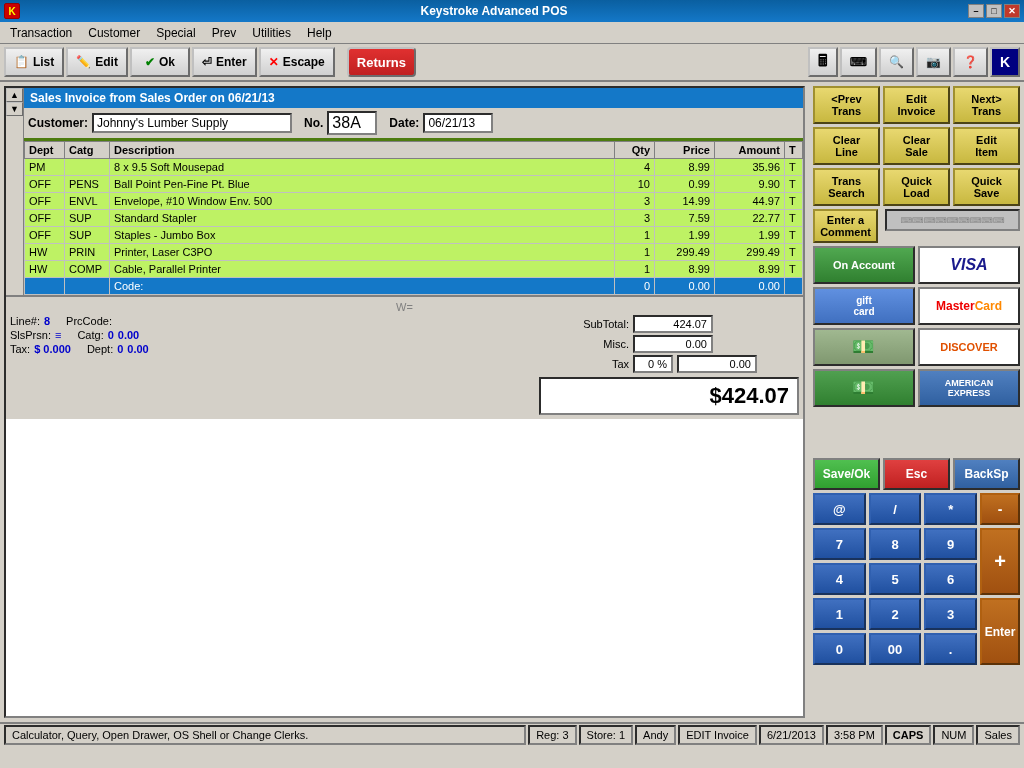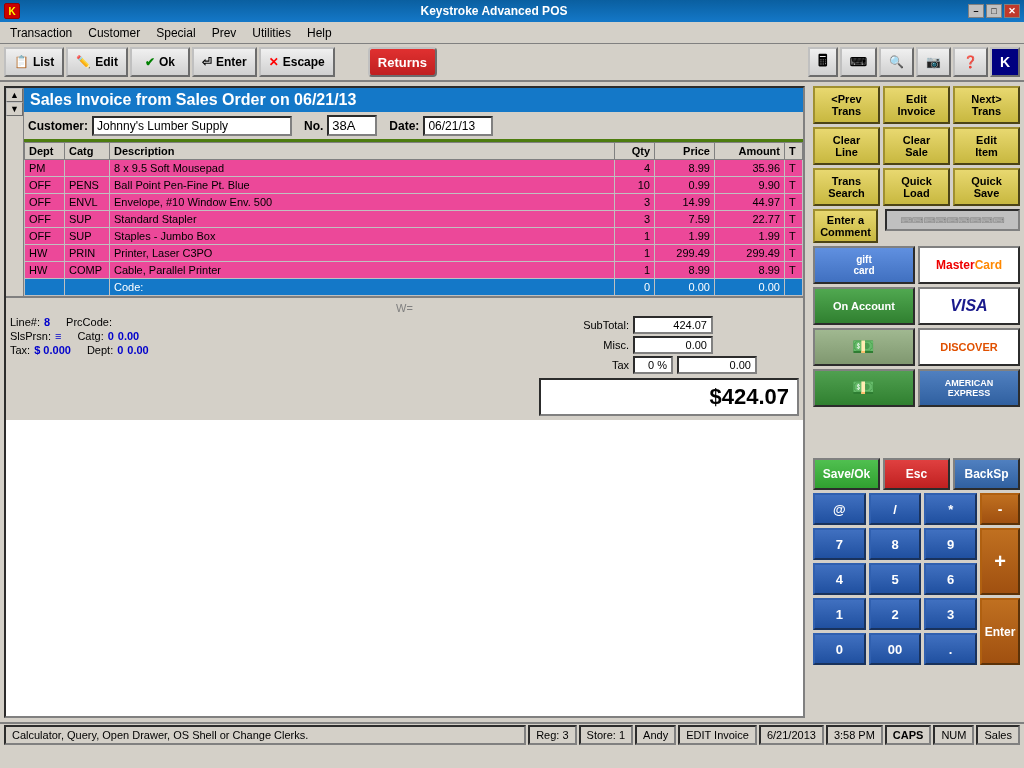--- a/index.html
+++ b/index.html
@@ -56,21 +56,20 @@
       gap: 4px;
       font-size: 12px;
       font-weight: bold;
       padding: 0 8px;
     }
     .toolbar-btn.returns-btn {
       background: linear-gradient(to bottom, #e03030, #c02020);
       color: white;
       border-radius: 4px;
       font-size: 13px;
-      margin-left: 21px;
     }
     .toolbar-separator { width: 8px; }
 
     
     #main { display: flex; height: calc(768px - 22px - 22px - 38px - 24px - 22px); }
 
     
     #invoice-panel {
       flex: 1;
       background: #d4d0c8;
@@ -81,21 +80,21 @@
       border: 2px inset #808080;
       background: white;
       height: 100%;
     }
 
     .invoice-header {
       background: #1478c8;
       color: white;
       padding: 3px 6px;
       font-weight: bold;
-      font-size: 16px;
+      font-size: 12px;
       display: flex;
       align-items: center;
       text-align: center;
     }
 
     .scroll-arrows {
       display: flex;
       flex-direction: column;
       width: 18px;
       background: #d4d0c8;
@@ -126,21 +125,21 @@
       background: white;
       padding: 1px 3px;
       font-size: 12px;
       width: 200px;
     }
     .no-label { font-weight: bold; margin-left: 8px; }
     .no-input {
       border: 2px inset #808080;
       background: white;
       padding: 1px 3px;
-      font-size: 13px;
+      font-size: 16px;
       width: 50px;
     }
     .date-label { font-weight: bold; margin-left: 8px; }
     .date-input {
       border: 2px inset #808080;
       background: white;
       padding: 1px 3px;
       font-size: 12px;
       width: 70px;
     }
@@ -151,21 +150,21 @@
       background: #d4d0c8;
       border: 1px solid #808080;
       padding: 2px 4px;
       text-align: left;
       font-weight: bold;
     }
     .invoice-table th.right { text-align: right; }
     .invoice-table td {
       border: 1px solid #c0c0c0;
       padding: 2px 4px;
-      background: #ec4899;
+      background: #bef264;
     }
     .invoice-table td.right { text-align: right; }
     .invoice-table tr.active-row td { background: #1478c8; color: white; }
     .code-input {
       background: #1478c8;
       color: white;
       border: none;
       font-size: 11px;
       width: 60px;
       outline: none;
@@ -664,35 +663,35 @@
       <div class="comment-btn" style="white-space:pre-wrap; text-align:center; flex:0 0 65px;">
         <span>Enter a
 Comment</span>
       </div>
       <div class="keyboard-display" style="flex:1; display:flex; align-items:center; justify-content:center; background:#c0c0c0; border: 2px inset #808080;">
         <span style="font-size:8px; color:#808080;">⌨⌨⌨⌨⌨⌨⌨⌨⌨</span>
       </div>
     </div>
 
     <div class="payment-row">
+      <div class="payment-btn on-account-btn">
+        <span>On Account</span>
+      </div>
+      <div class="payment-btn visa-btn">
+        <span>VISA</span>
+      </div>
+    </div>
+    <div class="payment-row">
       <div class="payment-btn gift-btn">
         <span style="font-size:10px; white-space:pre-wrap; text-align:center;">gift
 card</span>
       </div>
       <div class="payment-btn mc-btn">
         <span style="color:#e00; font-weight:bold;">Master</span>
           <span style="color:#f80; font-weight:bold;">Card</span>
-      </div>
-    </div>
-    <div class="payment-row">
-      <div class="payment-btn on-account-btn">
-        <span>On Account</span>
-      </div>
-      <div class="payment-btn visa-btn">
-        <span>VISA</span>
       </div>
     </div>
     <div class="payment-row">
       <div class="payment-btn check-btn">
         <span style="font-size:18px;">💵</span>
       </div>
       <div class="payment-btn discover-btn">
         <span>DISCOVER</span>
       </div>
     </div>

